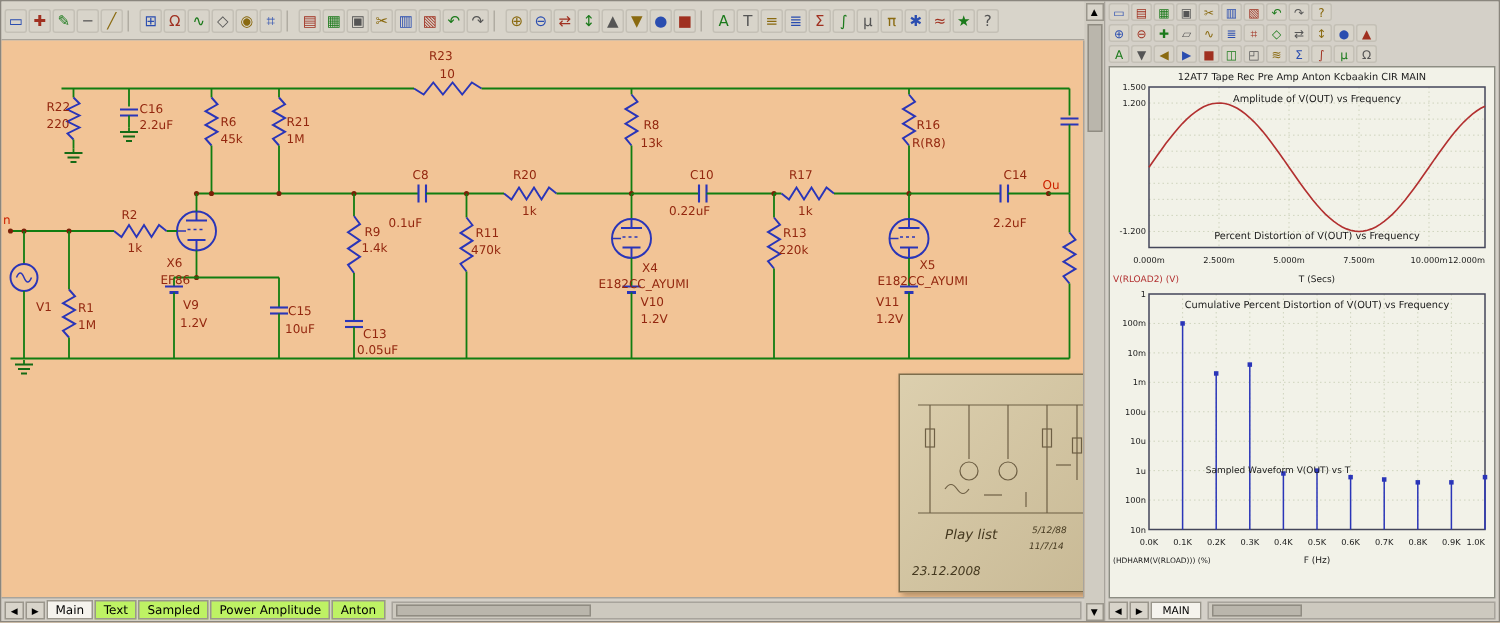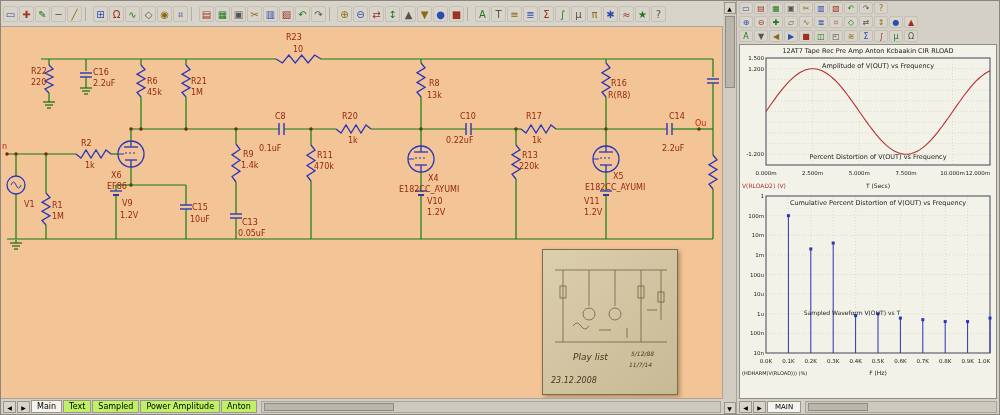--- a/index.html
+++ b/index.html
@@ -6,21 +6,21 @@
 html,body{width:1000px;height:415px;overflow:hidden}
 body{font-family:"DejaVu Sans",sans-serif;background:#d4d0c8}
 text{font-family:"DejaVu Sans",sans-serif}
 .app{display:flex;width:1000px;height:415px;background:#d4d0c8;border:1px solid #8a867e}
 .left-pane{width:722px;display:flex;flex-direction:column}
 .toolbar{height:26px;background:#d8d4ca;border-bottom:1px solid #a8a49c;display:flex;align-items:center;padding:1px 2px;gap:1px;overflow:hidden}
 .tbi{width:15px;height:16px;font-size:10px;line-height:15px;text-align:center;background:#d8d4ca;border:1px solid #c4c0b6;border-radius:2px;cursor:pointer;overflow:hidden;flex:none}
 .tbsep{width:5px;height:14px;border-left:1px solid #b0aca2;margin:0 2px;flex:none}
 .sch-area{position:relative;flex:1;background:#f2c496;overflow:hidden;border-right:1px solid #a8a49c}
 #sch{position:absolute;left:0;top:0}
-.photo{position:absolute;left:541px;top:222px;width:136px;height:146px;background:linear-gradient(135deg,#dccfae,#c8b995);border:1px solid #7d6d4c;box-shadow:2px 2px 4px rgba(60,40,10,.35)}
+.photo{position:absolute;left:598px;top:222px;width:136px;height:146px;background:linear-gradient(135deg,#dccfae,#c8b995);border:1px solid #7d6d4c;box-shadow:2px 2px 4px rgba(60,40,10,.35)}
 .photo svg{position:absolute;left:0;top:0}
 .ph-t{position:absolute;color:#44381f;font-style:italic;white-space:nowrap}
 .ph-caption{left:30px;top:102px;font-size:9px}
 .ph-date{left:8px;top:126px;font-size:8px}
 .ph-note1{left:88px;top:100px;font-size:6px}
 .ph-note2{left:86px;top:111px;font-size:6px}
 .bottombar{height:16px;background:#d4d0c8;border-top:1px solid #a8a49c;display:flex;align-items:center;font-size:8px;gap:1px;padding:0 2px}
 .navbtn{width:13px;height:12px;font-size:6px;line-height:11px;text-align:center;border:1px solid #9a968c;background:#d8d4ca;cursor:pointer;flex:none}
 .ptab{padding:0 5px;border:1px solid #9a968c;background:#bef264;height:13px;line-height:12px;cursor:pointer;white-space:nowrap;flex:none}
 .ptab.active{background:#f5f3ed}
@@ -378,21 +378,21 @@
         <div class="tbi" style="color: rgb(27, 122, 27);">◫</div>
         <div class="tbi" style="color: rgb(85, 85, 85);">◰</div>
         <div class="tbi" style="color: rgb(138, 106, 16);">≋</div>
         <div class="tbi" style="color: rgb(42, 77, 176);">Σ</div>
         <div class="tbi" style="color: rgb(160, 48, 32);">∫</div>
         <div class="tbi" style="color: rgb(27, 122, 27);">μ</div>
         <div class="tbi" style="color: rgb(85, 85, 85);">Ω</div>
       </div>
 
     <div class="plot-area">
-      <div class="plot-header">12AT7 Tape Rec Pre Amp Anton Kcbaakin CIR RLOAD</div>
+      <div class="plot-header">12AT7 Tape Rec Pre Amp Anton Kcbaakin CIR MAIN</div>
       <svg id="plot1" width="256" height="138" viewBox="0 0 256 138">
           <line x1="72.66666666666667" y1="3" x2="72.66666666666667" y2="110" stroke="#c3c9af" stroke-width="0.5" stroke-dasharray="1,2"></line>
           <line x1="119.33333333333334" y1="3" x2="119.33333333333334" y2="110" stroke="#c3c9af" stroke-width="0.5" stroke-dasharray="1,2"></line>
           <line x1="166" y1="3" x2="166" y2="110" stroke="#c3c9af" stroke-width="0.5" stroke-dasharray="1,2"></line>
           <line x1="212.66666666666669" y1="3" x2="212.66666666666669" y2="110" stroke="#c3c9af" stroke-width="0.5" stroke-dasharray="1,2"></line>
           <line x1="26" y1="99.3" x2="250" y2="99.3" stroke="#c3c9af" stroke-width="0.5" stroke-dasharray="1,2"></line>
           <line x1="26" y1="88.6" x2="250" y2="88.6" stroke="#c3c9af" stroke-width="0.5" stroke-dasharray="1,2"></line>
           <line x1="26" y1="77.89999999999998" x2="250" y2="77.89999999999998" stroke="#c3c9af" stroke-width="0.5" stroke-dasharray="1,2"></line>
           <line x1="26" y1="67.2" x2="250" y2="67.2" stroke="#c3c9af" stroke-width="0.5" stroke-dasharray="1,2"></line>
           <line x1="26" y1="56.5" x2="250" y2="56.5" stroke="#c3c9af" stroke-width="0.5" stroke-dasharray="1,2"></line>

